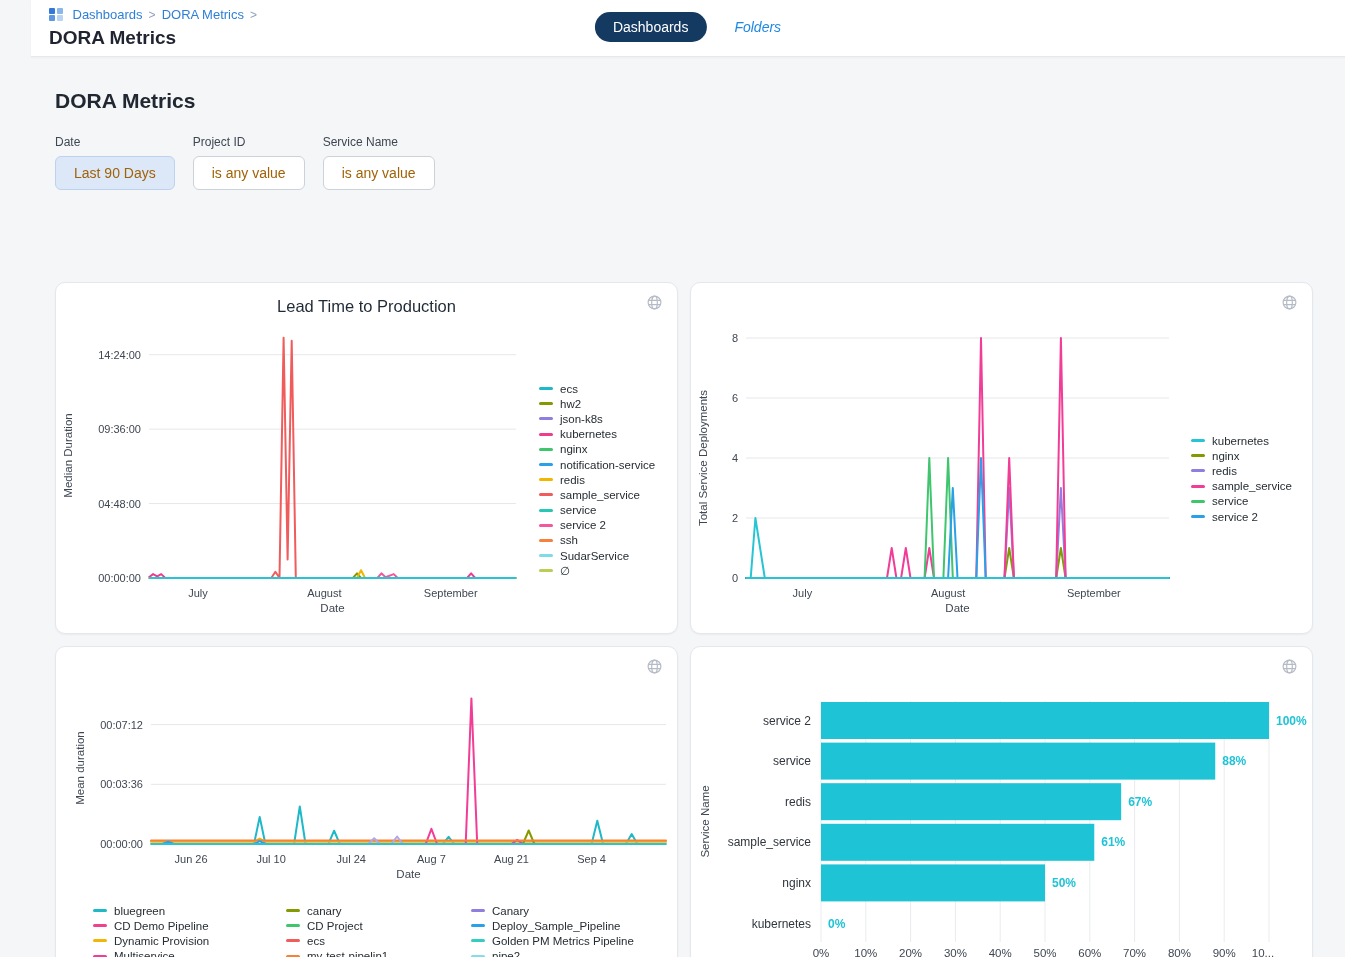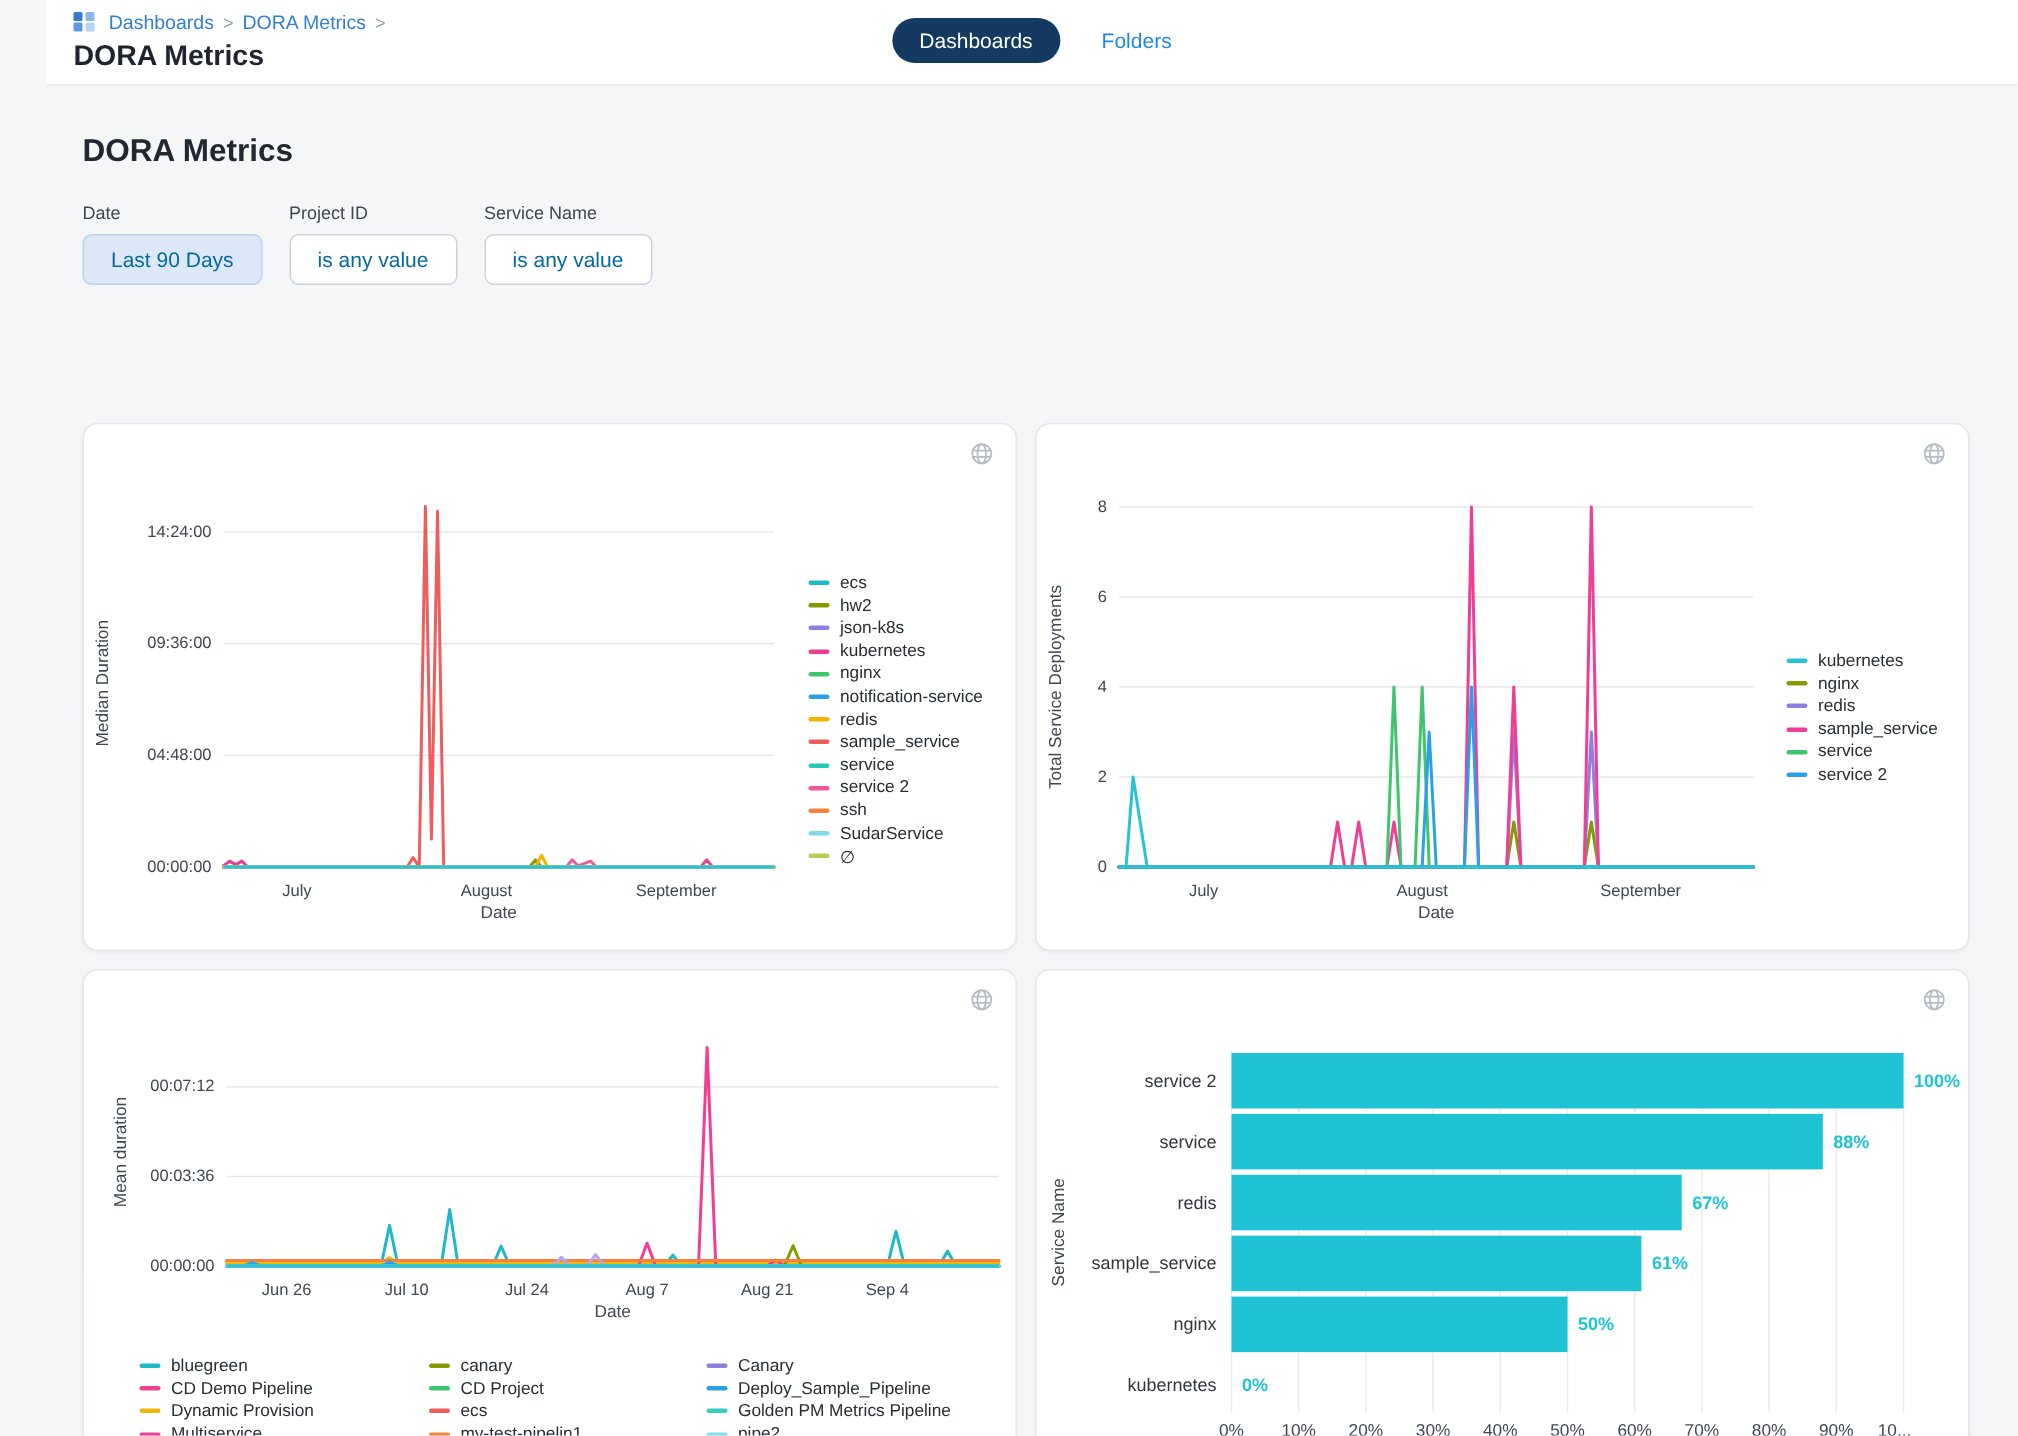--- a/index.html
+++ b/index.html
@@ -16,29 +16,29 @@
   .crumbs { position:absolute; left:18px; top:7px; display:flex; align-items:center; gap:6px; font-size:13px; }
   .crumb-link { color:#2e7fd6; text-decoration:none; cursor:pointer; }
   .crumb-sep { color:#8da2bd; font-size:12px; }
   .tile-icon { display:grid; grid-template-columns:6px 6px; grid-template-rows:6px 6px; gap:1.5px; margin-right:4px; }
   .tile-icon i { border-radius:1px; }
   .tile-icon i:nth-child(1){background:#3579d8;} .tile-icon i:nth-child(2){background:#8ab6ea;}
   .tile-icon i:nth-child(3){background:#5d97e0;} .tile-icon i:nth-child(4){background:#b9d3f2;}
   .pagetitle { position:absolute; left:18px; top:27px; font-size:19px; font-weight:700; color:#1f2430; }
   .center-tabs { position:absolute; left:50%; top:12px; transform:translateX(-50%); display:flex; align-items:center; gap:28px; }
   .tab-pill { background:#143a62; color:#fff; font-size:14px; font-weight:500; padding:7px 18px; border-radius:17px; cursor:pointer; }
-  .tab-link { color:#1e88e5; font-size:14px; cursor:pointer; }
+  .tab-link { color:#1e88e5; font-size:14px; cursor:pointer;font-style:italic; }
   
   .main { position:relative; }
   .h1 { position:absolute; left:55px; top:32px; font-size:21px; font-weight:700; color:#212832; }
   .filters { position:absolute; top:78px; left:55px; display:flex; gap:18px; }
   .filter { display:flex; flex-direction:column; gap:7px; }
   .filter-label { font-size:12px; color:#3f4752; }
   .filter-btn {
-    height:34px; padding:0 18px; font-size:14px; color:#0369a1;
+    height:34px; padding:0 18px; font-size:14px; color:#a16207;
     background:#fff; border:1px solid #ccd2da; border-radius:6px; cursor:pointer;
     display:flex; align-items:center; justify-content:center; min-width:105px;
     font-family:"Liberation Sans",sans-serif;
     text-align:center;
   }
   .filter-btn.active { background:#dce8f8; border-color:#bcd2ee; }
   .grid {
     position:absolute; top:225px; left:55px;
     display:grid; grid-template-columns:623px 623px; grid-template-rows:352px 352px; gap:12px;
   }
@@ -93,20 +93,21 @@
       <button class="filter-btn">is any value</button>
     </div>
     <div class="filter">
       <span class="filter-label">Service Name</span>
       <button class="filter-btn">is any value</button>
     </div>
   </div>
 
   <div class="grid">
     <section class="card">
+      <h2 class="card-title">Lead Time to Production</h2>
       <span class="globe">
         <svg width="17" height="17" viewBox="0 0 24 24" fill="none" stroke="#b6bcc6" stroke-width="1.7">
             <circle cx="12" cy="12" r="9"></circle>
             <ellipse cx="12" cy="12" rx="4" ry="9"></ellipse>
             <path d="M3.5 9h17M3.5 15h17"></path>
           </svg>
       </span>
       <div class="chart-wrap">
           <svg width="621" height="350">
             <text x="85" y="295" fill="#3f4752" font-size="11" text-anchor="end" dominant-baseline="central">00:00:00</text>

